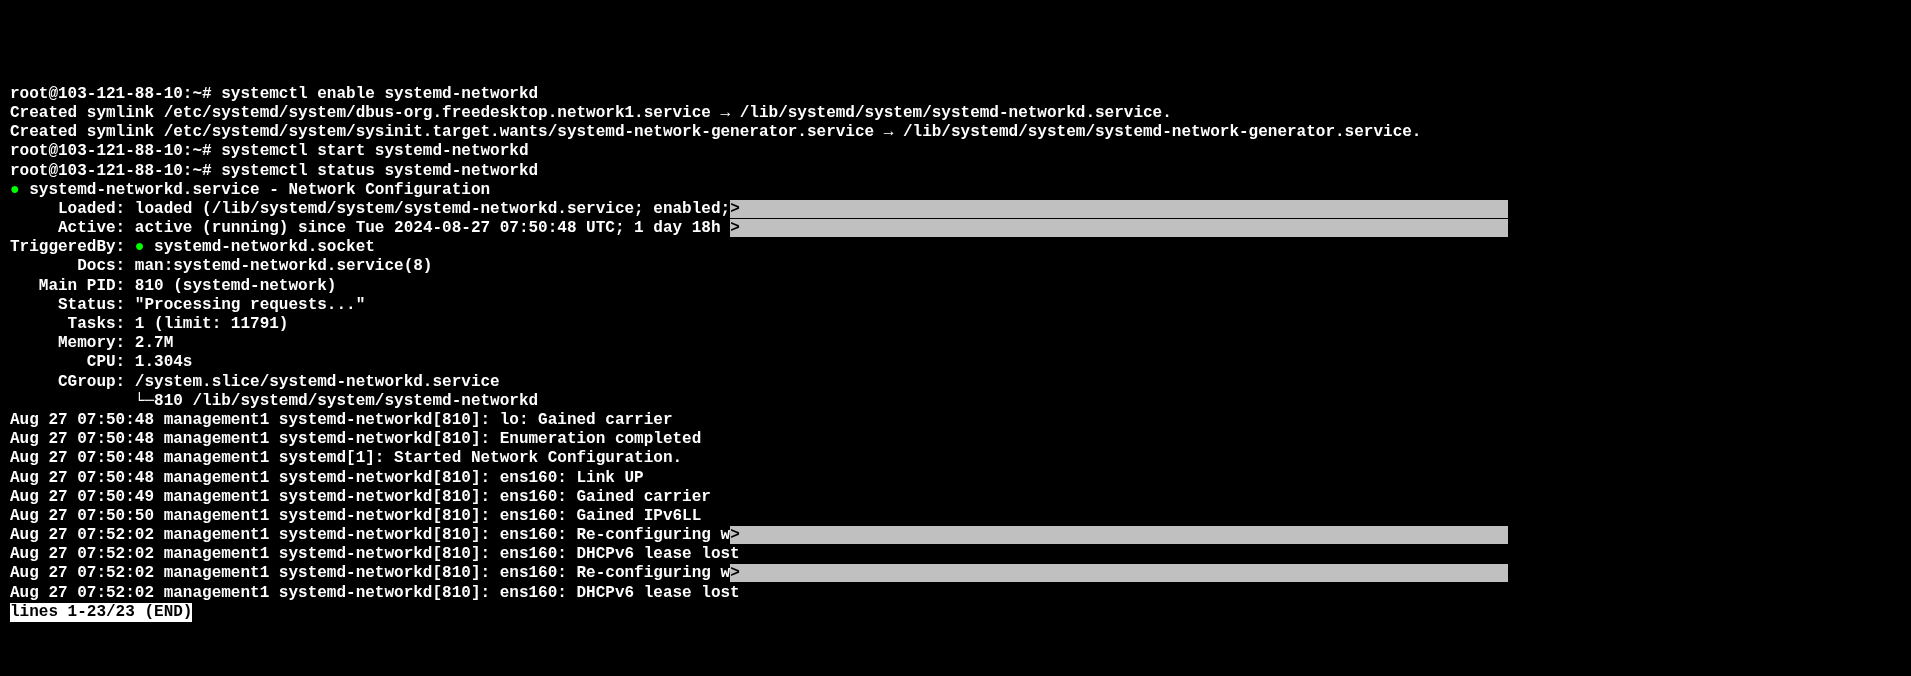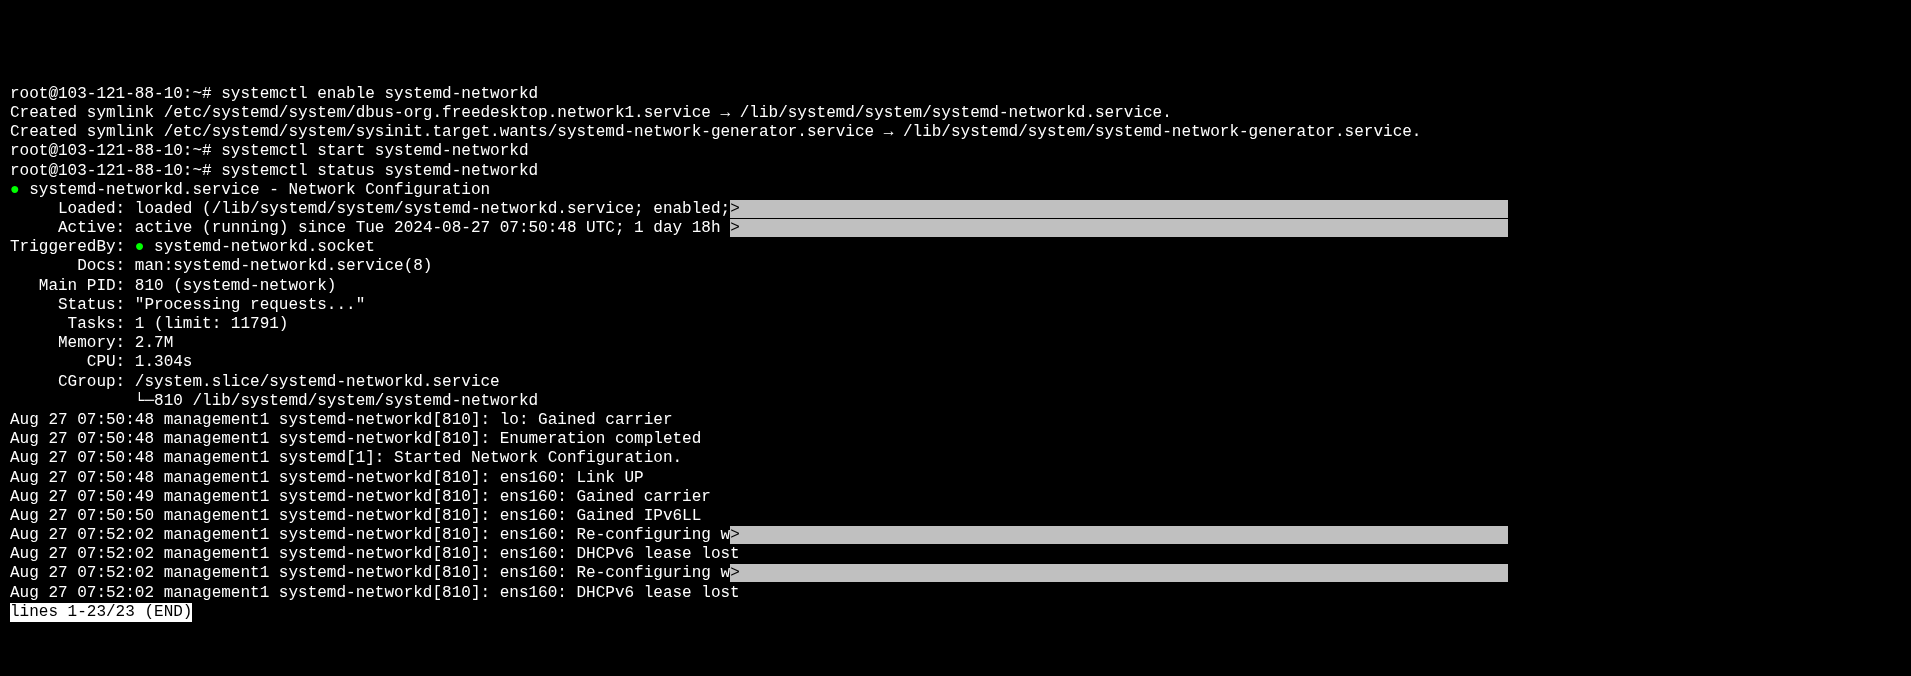--- a/index.html
+++ b/index.html
@@ -1,18 +1,19 @@
 <!DOCTYPE html>
 <html><head>
   <meta charset="utf-8">
   <style>
     * {
       margin: 0;
       padding: 0;
       box-sizing: border-box;
+      font-weight: bold;
     }
     body {
       background: #000000;
       color: #ffffff;
       font-family: 'Courier New', Consolas, monospace;
       font-size: 16px;
       line-height: 1.2;
       padding: 8px 10px;
       white-space: pre;
       width: 1911px;

